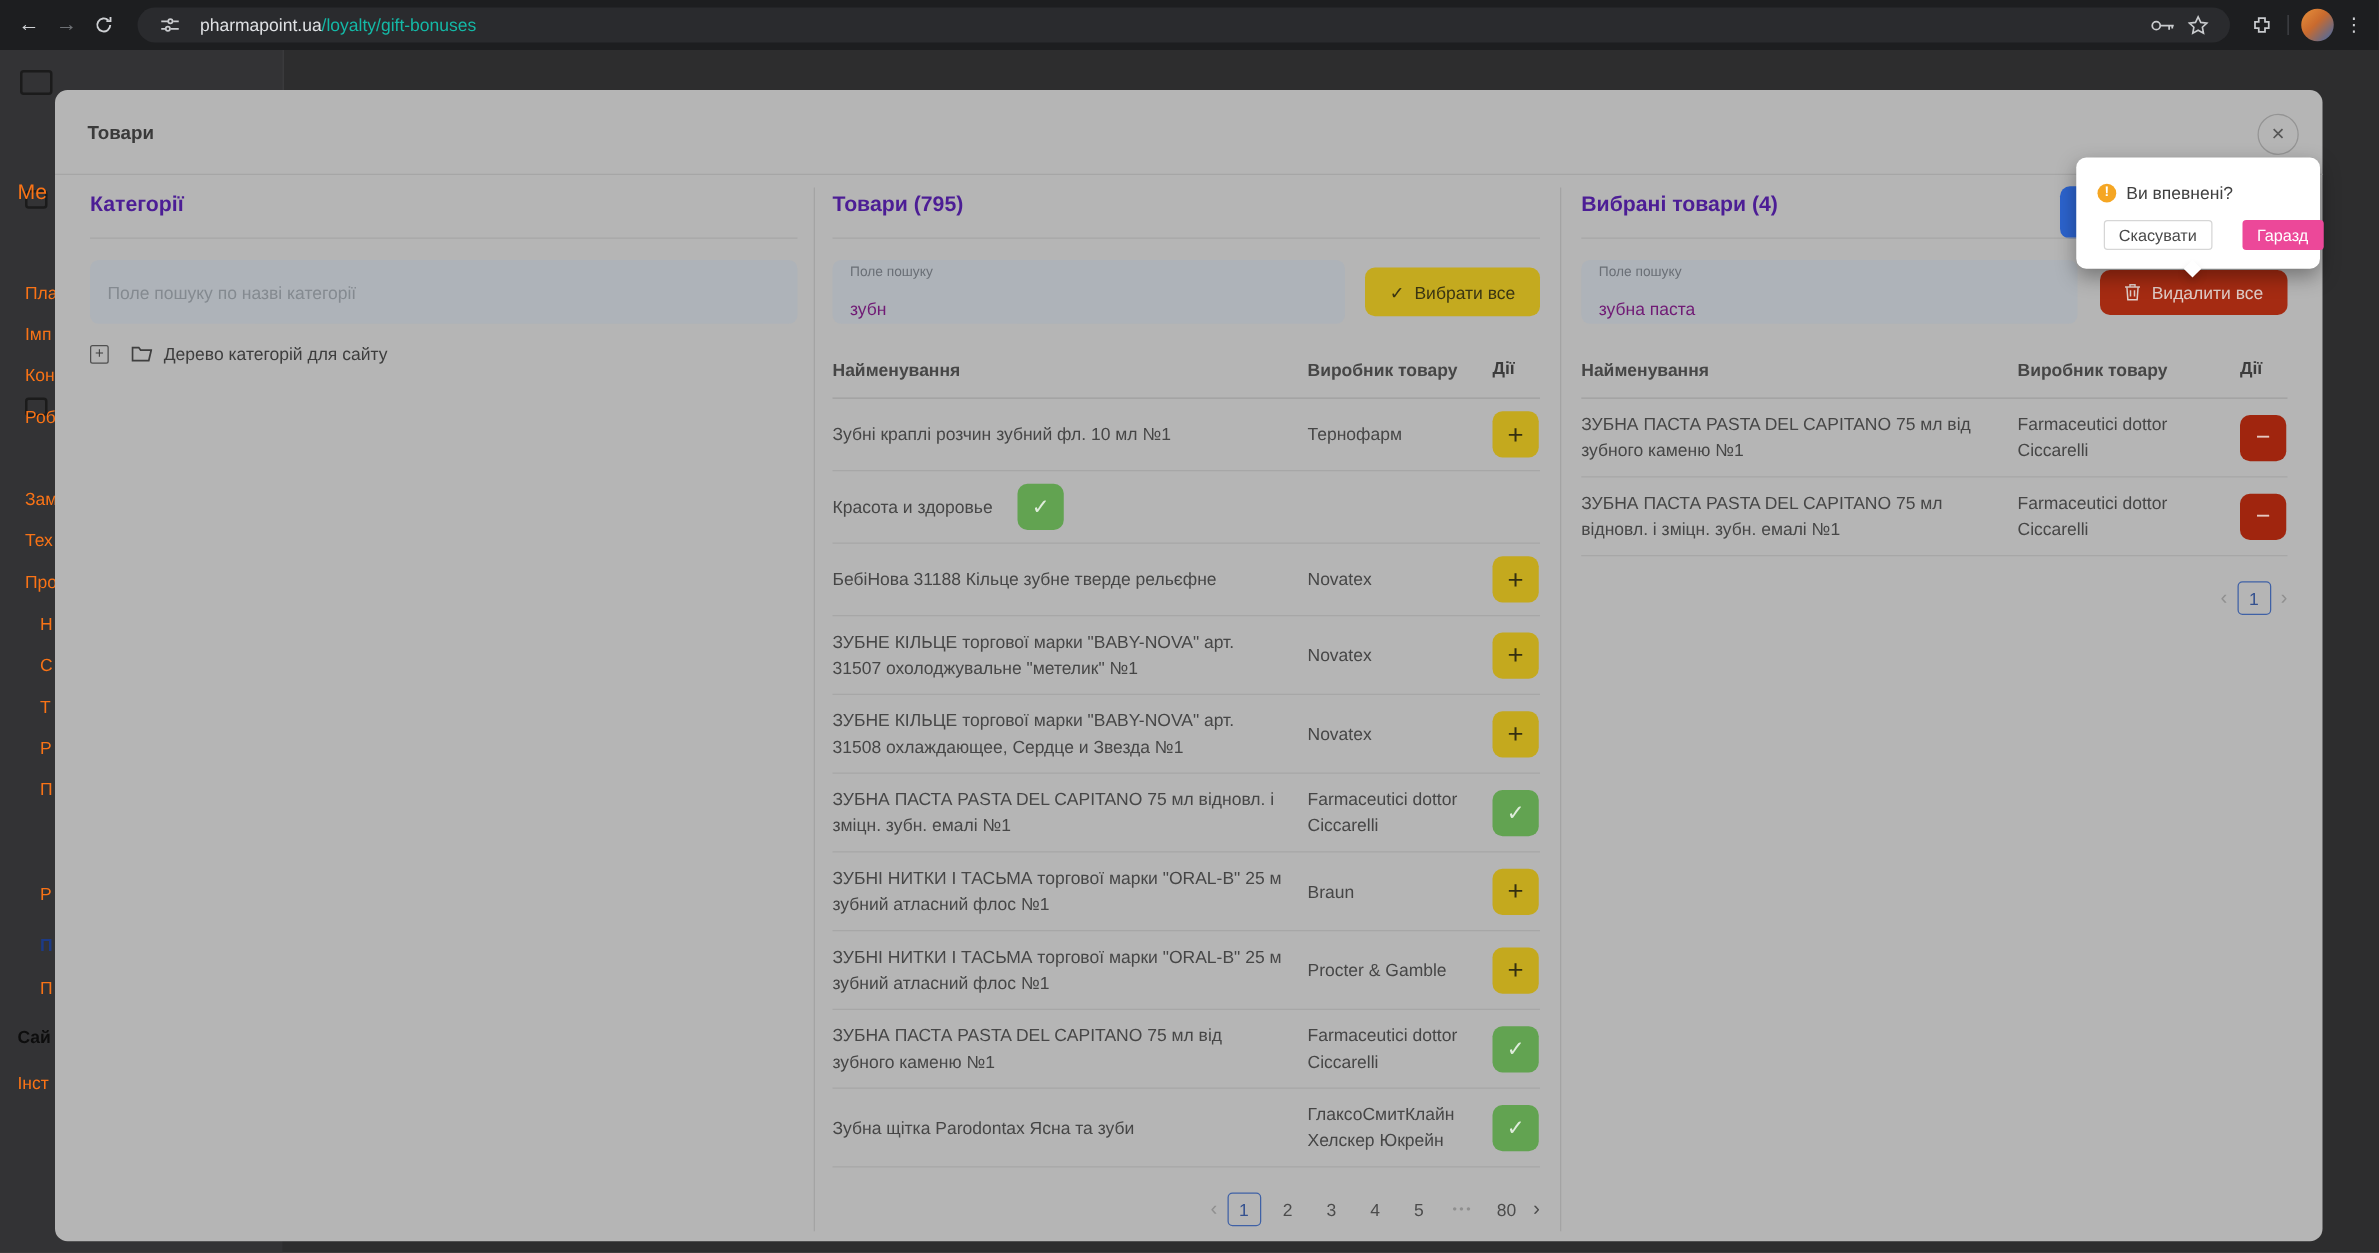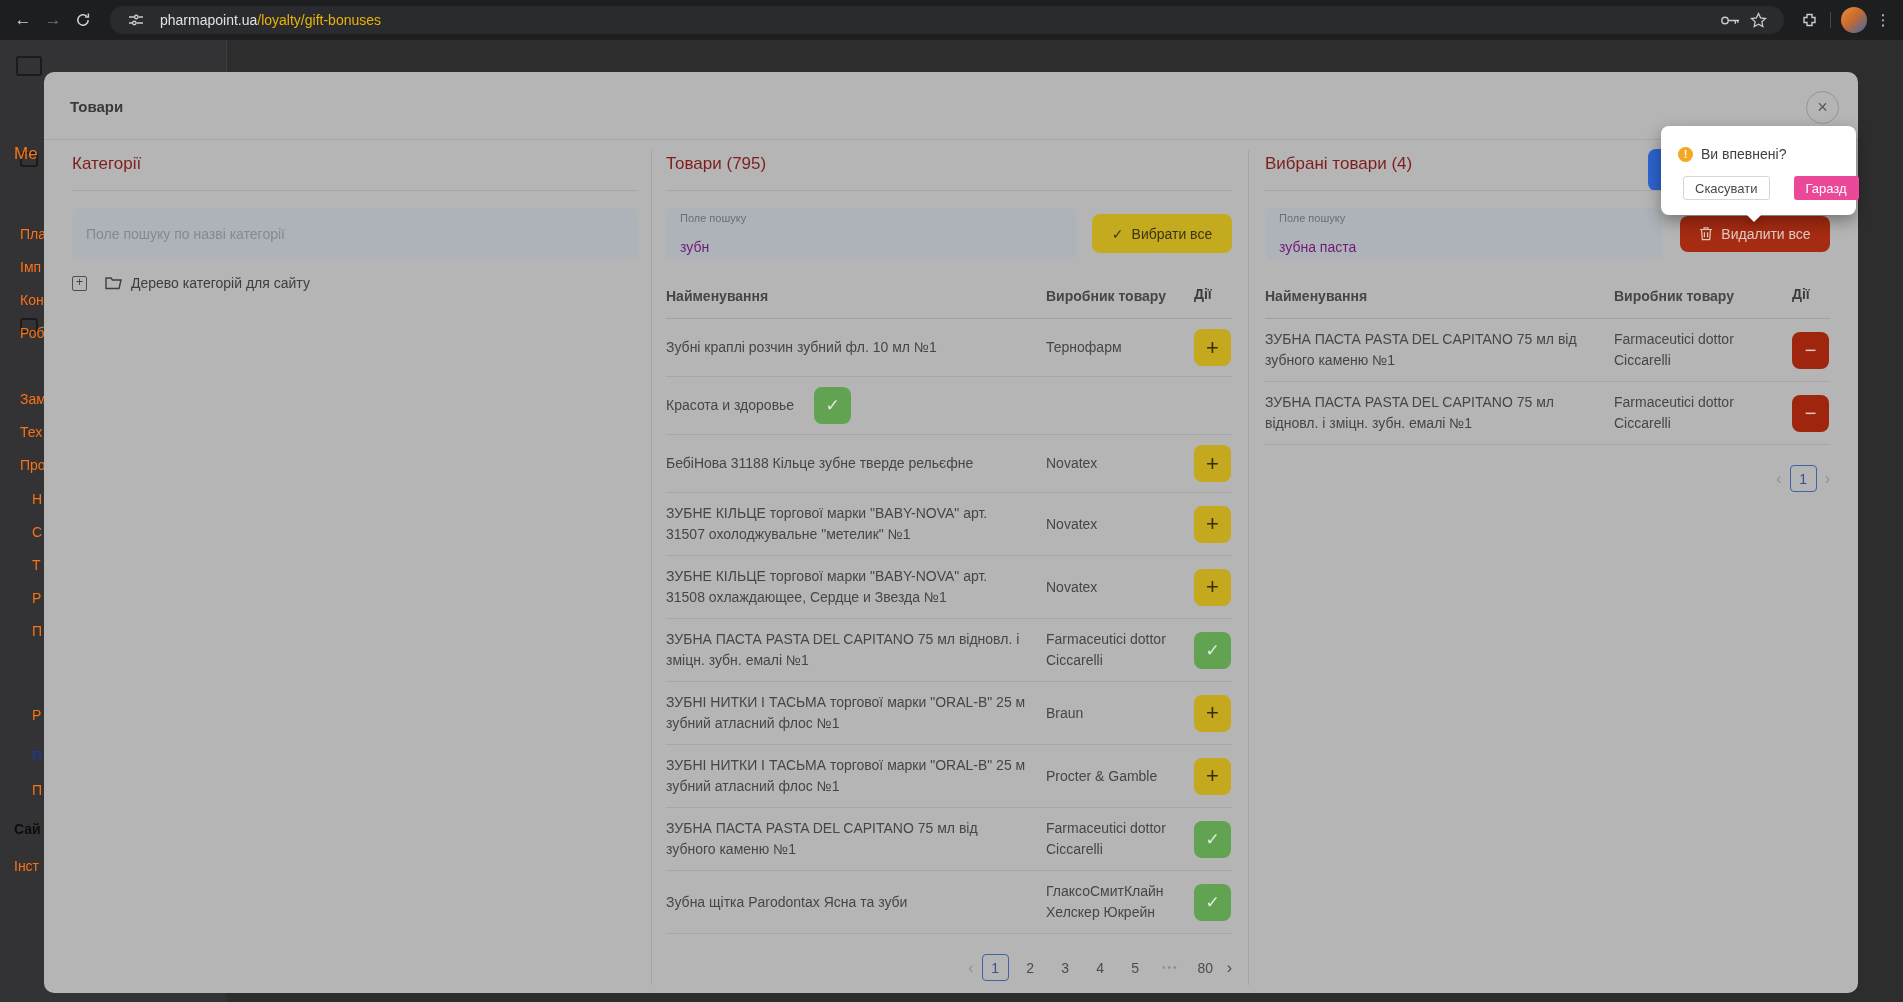--- a/index.html
+++ b/index.html
@@ -8,21 +8,21 @@
 
   
   .chrome { position:absolute; left:0; top:0; width:100%; height:40px; background:#1d1e20;
             display:flex; align-items:center; padding:0 8px; }
   .nav-ic { width:30px; height:30px; display:flex; align-items:center; justify-content:center;
             color:#cfd1d4; font-size:17px; border-radius:50%; flex:none; }
   .nav-ic.dim { color:#6e7175; }
   .omnibox { flex:1; height:28px; margin:0 10px 0 12px; background:#2a2b2e; border-radius:14px;
              display:flex; align-items:center; padding:0 12px; min-width:0; }
   .url { font-size:14px; color:#dfe1e4; margin-left:10px; flex:1; white-space:nowrap; overflow:hidden; }
-  .url .path { color:#eab308; }
+  .url .path { color:#14b8a6; }
   .pill-ic { flex:none; display:flex; align-items:center; justify-content:center; width:28px; height:28px; }
   .chrome-divider { width:1px; height:16px; background:#44464a; margin:0 6px; flex:none; }
   .avatar { width:26px; height:26px; border-radius:50%; flex:none; margin:0 4px;
             background:linear-gradient(135deg,#e8903a 0%,#c96a2e 45%,#3a6ab0 100%); }
   .kebab { color:#cfd1d4; font-size:15px; width:24px; text-align:center; flex:none; }
 
   
   .page { position:absolute; left:0; top:40px; width:100%; height:962px; background:#2d2d2e; }
   .page-sidebar { position:absolute; left:0; top:0; width:226px; height:100%; background:#333335; }
   .page-vline { position:absolute; left:226px; top:0; height:34px; width:1px; background:#3f3f41; }
@@ -38,21 +38,21 @@
   .modal-head-divider { position:absolute; left:0; top:67px; width:100%; height:1px; background:#a6a6a6; }
   .modal-close { position:absolute; left:1762px; top:19px; width:33px; height:33px; border-radius:50%;
                  border:1px solid #949494; color:#565656; font-size:18px;
                  display:flex; align-items:center; justify-content:center; }
   .hidden-blue-btn { position:absolute; left:1604px; top:77px; width:58px; height:42px;
                      border-radius:8px; background:#2c63cd; }
 
   .vsep { position:absolute; top:78px; height:835px; width:1px; background:#a4a4a4; }
 
   .col { position:absolute; top:78px; }
-  .col-title { font-size:17px; color:#7f1d1d; padding:4px 0 16px; border-bottom:1px solid #a7a7a7; }
+  .col-title { font-size:17px; color:#4c1d95; padding:4px 0 16px; border-bottom:1px solid #a7a7a7;font-weight:bold; }
   .search-row { display:flex; margin-top:17px; align-items:center; justify-content:space-between; }
   .search-box { background:#aeb3b9; border-radius:7px; height:51px; flex:1;
                 display:flex; flex-direction:column; justify-content:center; padding:0 14px; min-width:0; }
   .search-label { font-size:11px; color:#6a6f76; line-height:15px; }
   .search-value { font-size:14px; color:#701a75; line-height:18px;margin-top:12px; }
   .search-placeholder { font-size:14px; color:#848a90; }
 
   .btn-select-all { flex:none; margin-left:16px; width:140px; height:39px; border-radius:8px;
                     background:#c4aa1f; color:#3a3512; font-size:14px;
                     display:flex; align-items:center; justify-content:center; gap:8px; }

